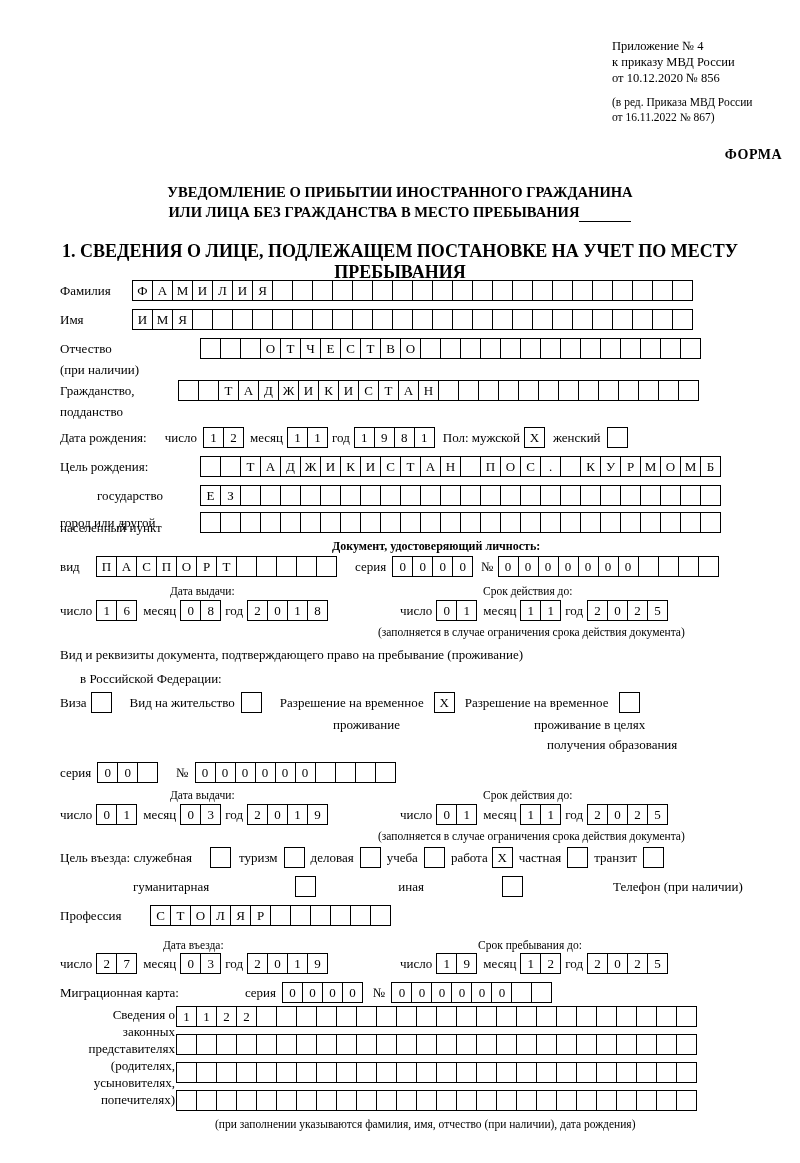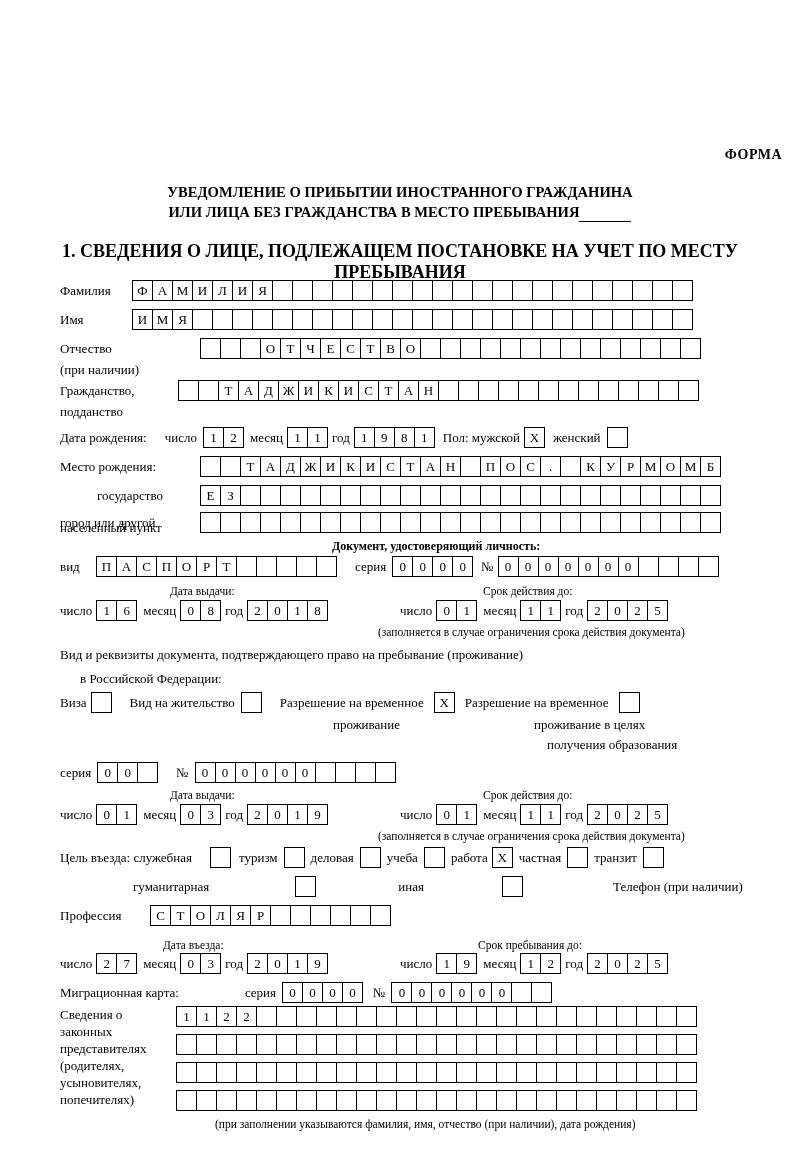--- a/index.html
+++ b/index.html
@@ -132,20 +132,27 @@
     position: absolute;
     font-size: 13px;
     line-height: 17px;
   }
 </style>
 </head>
 <body>
 
 <div class="page">
 
+  <div class="header-block">
+    <div>Приложение № 4</div>
+    <div>к приказу МВД России</div>
+    <div>от 10.12.2020 № 856</div>
+    <div class="small">(в ред. Приказа МВД России</div>
+    <div class="small" style="margin-top:0">от 16.11.2022 № 867)</div>
+  </div>
 
   <div class="forma">ФОРМА</div>
 
   <div class="title">
     <div>УВЕДОМЛЕНИЕ О ПРИБЫТИИ ИНОСТРАННОГО ГРАЖДАНИНА</div>
     <div><span>ИЛИ ЛИЦА БЕЗ ГРАЖДАНСТВА В МЕСТО ПРЕБЫВАНИЯ</span><span class="u"></span></div>
   </div>
 
   <div class="section1">1. СВЕДЕНИЯ О ЛИЦЕ, ПОДЛЕЖАЩЕМ ПОСТАНОВКЕ НА УЧЕТ ПО МЕСТУ ПРЕБЫВАНИЯ</div>
 
@@ -311,21 +318,21 @@
     <span class="lbl">Пол: мужской</span>
     <span class="sp4"></span>
     <span class="boxsingle">X</span>
     <span class="sp8"></span>
     <span class="lbl">женский</span>
     <span class="sp6"></span>
     <span class="boxsingle"></span>
   </div>
 
   <div class="row" style="left:60px; top:456px;">
-    <span class="lbl" style="width:140px; display:inline-block;">Место рождения:</span>
+    <span class="lbl" style="width:140px; display:inline-block;">Цель рождения:</span>
     <span class="cells" id="cells-birthplace1">
         <span class="cell"></span>
         <span class="cell"></span>
         <span class="cell">Т</span>
         <span class="cell">А</span>
         <span class="cell">Д</span>
         <span class="cell">Ж</span>
         <span class="cell">И</span>
         <span class="cell">К</span>
         <span class="cell">И</span>
@@ -765,21 +772,21 @@
         <span class="cell">0</span>
         <span class="cell">0</span>
         <span class="cell">0</span>
         <span class="cell">0</span>
         <span class="cell">0</span>
         <span class="cell"></span>
         <span class="cell"></span>
       </span>
   </div>
 
-  <div class="multi-line" style="left:60px; top:1006px; width:115px;">
+  <div class="multi-line" style="left:60px; top:1006px; width:115px;text-align:right;">
     <div>Сведения о</div>
     <div>законных</div>
     <div>представителях</div>
     <div>(родителях,</div>
     <div>усыновителях,</div>
     <div>попечителях)</div>
   </div>
 
   <div class="row" style="left:176px; top:1006px;">
     <span class="cells" id="cells-legal1">

